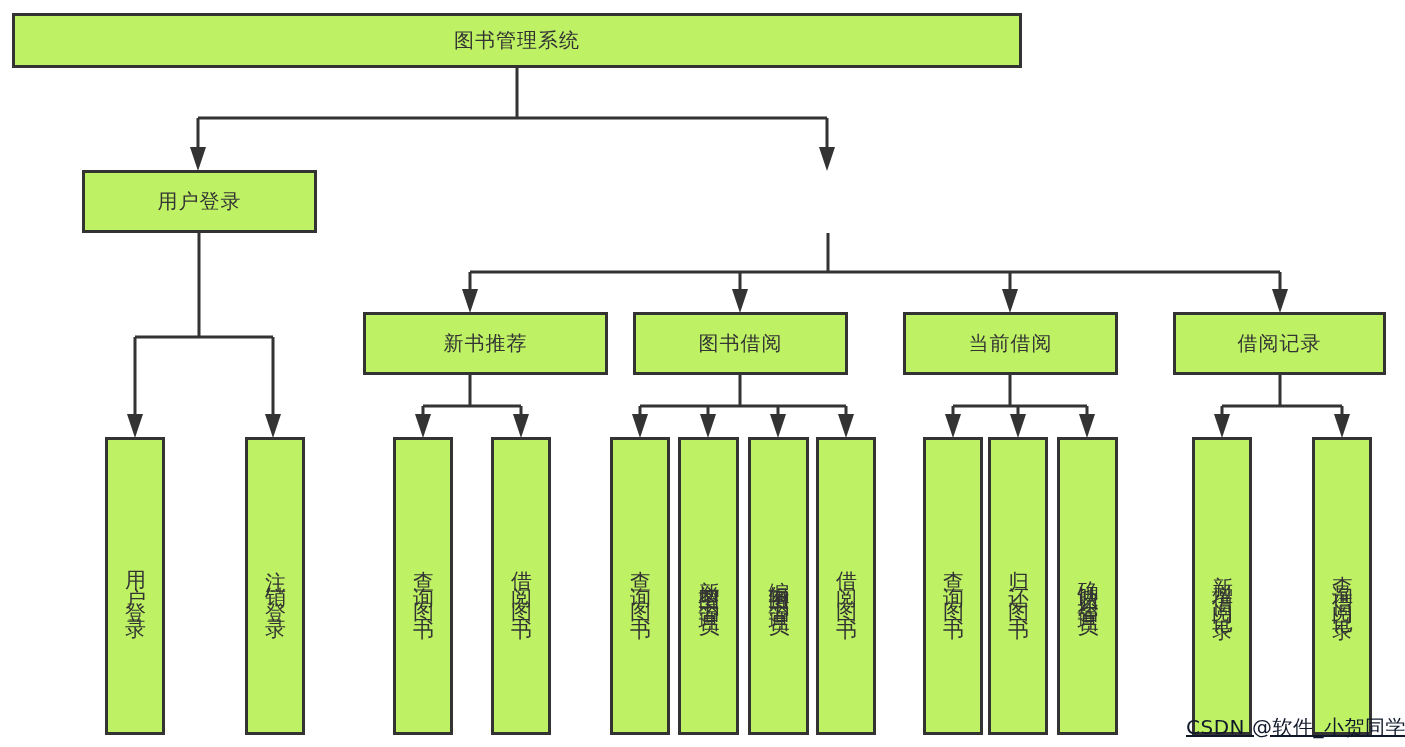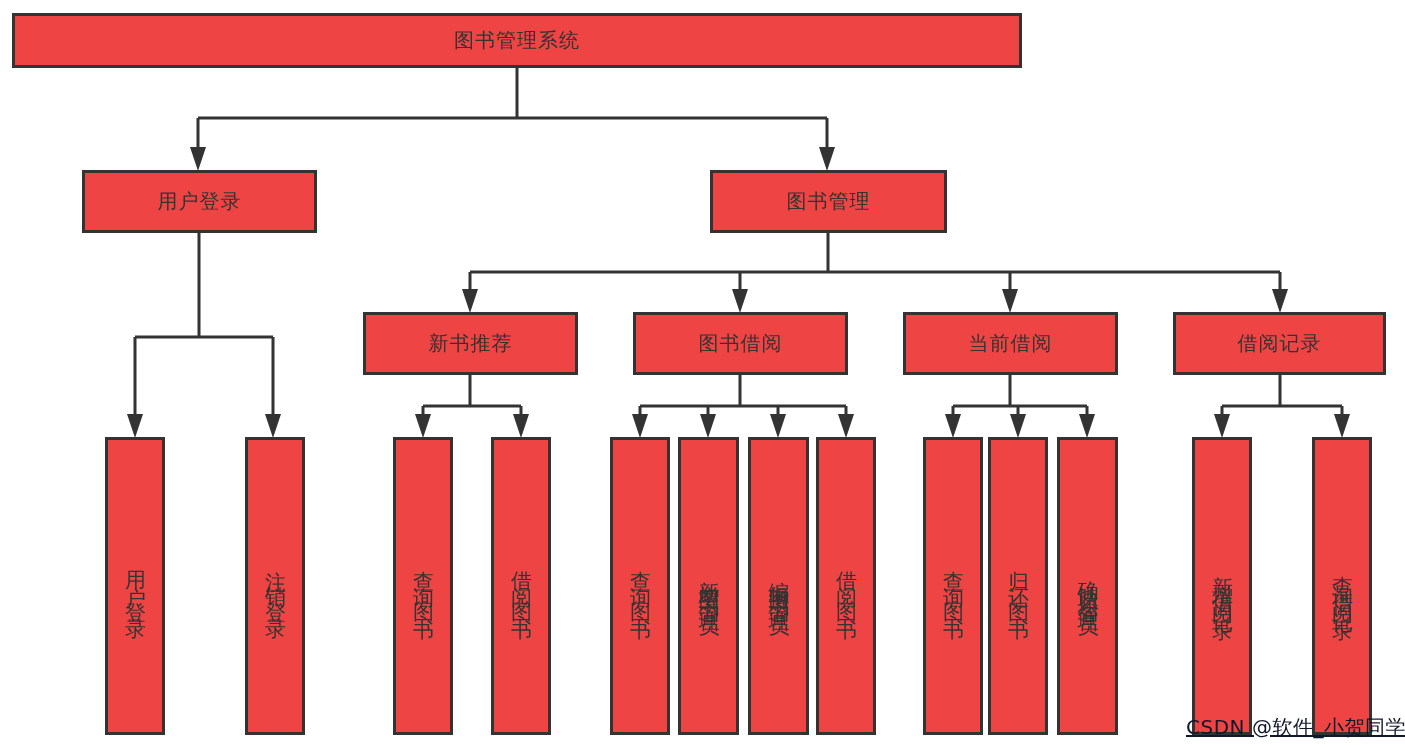--- a/index.html
+++ b/index.html
@@ -14,21 +14,21 @@
   }
   .connectors {
     position: absolute;
     left: 0; top: 0;
     width: 1405px; height: 747px;
   }
   .box {
     position: absolute;
     box-sizing: border-box;
     border: 3px solid #333333;
-    background: #ef4444;
+    background: #bef264;
     display: flex;
     align-items: center;
     justify-content: center;
     text-align: center;
   }
   .box-h { font-size: 20px; letter-spacing: 1px; }
   .box-root { font-size: 20px; letter-spacing: 1px; }
   .box-v { font-size: 21px; }
   .vtext {
     writing-mode: vertical-rl;
@@ -95,25 +95,22 @@
     </g>
   </svg>
 
   <div class="box box-root" style="left:12px; top:13px; width:1010px; height:55px;">
     <span>图书管理系统</span>
   </div>
 
   <div class="box box-h" style="left:82px; top:170px; width:235px; height:63px;">
     <span>用户登录</span>
   </div>
-  <div class="box box-h" style="left:710px; top:170px; width:237px; height:63px;">
-    <span>图书管理</span>
-  </div>
 
-  <div class="box box-h" style="left:363px; top:312px; width:215px; height:63px;">
+  <div class="box box-h" style="left:363px; top:312px; width:245px; height:63px;">
     <span>新书推荐</span>
   </div>
   <div class="box box-h" style="left:903px; top:312px; width:215px; height:63px;">
     <span>当前借阅</span>
   </div>
   <div class="box box-h" style="left:633px; top:312px; width:215px; height:63px;">
     <span>图书借阅</span>
   </div>
   <div class="box box-h" style="left:1173px; top:312px; width:213px; height:63px;text-align:center;">
     <span>借阅记录</span>

